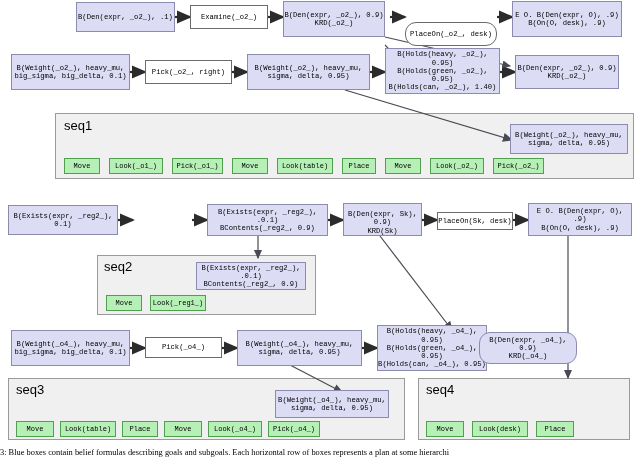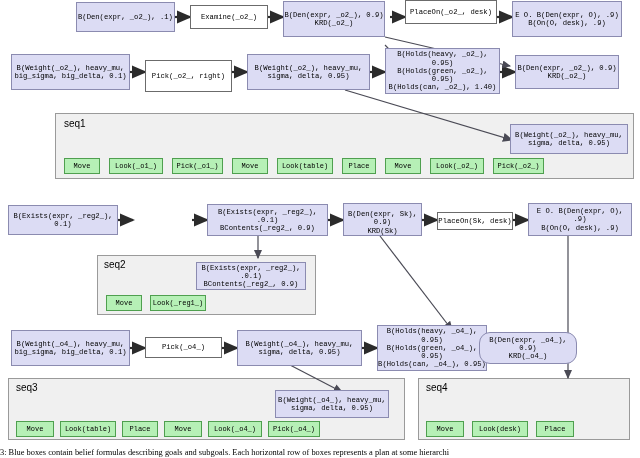--- a/index.html
+++ b/index.html
@@ -52,21 +52,21 @@
   }
   .seqbox{
     position:absolute;
     box-sizing:border-box;
     background:#f0f0f0;
     border:1px solid #9a9a9a;
     z-index:2;
   }
   .seqlabel{
     position:absolute;
-    font-size:10px;
+    font-size:13px;
     color:#000000;
     z-index:3;
   }
   .caption{
     position:absolute;
     left:0;
     width:640px;
     font-family:"Liberation Serif","DejaVu Serif",serif;
     font-size:8.4px;
     color:#000000;
@@ -144,39 +144,39 @@
     <div>
       <span class="nline">Examine(_o2_)</span>
     </div>
   </div>
   <div class="node belief" style="left:283px;top:1px;width:102px;height:36px;">
     <div>
       <span class="nline">B(Den(expr, _o2_), 0.9)</span>
       <span class="nline">KRD(_o2_)</span>
     </div>
   </div>
-  <div class="node action" style="left:405px;top:0;width:92px;height:24px;">
+  <div class="node action" style="left:405px;top:22px;width:92px;height:24px;border-radius:11px;">
     <div>
       <span class="nline">PlaceOn(_o2_, desk)</span>
     </div>
   </div>
   <div class="node belief" style="left:512px;top:1px;width:110px;height:36px;">
     <div>
       <span class="nline">E O. B(Den(expr, O), .9)</span>
       <span class="nline">B(On(O, desk), .9)</span>
     </div>
   </div>
 
   <div class="node belief" style="left:11px;top:54px;width:119px;height:36px;">
     <div>
       <span class="nline">B(Weight(_o2_), heavy_mu,</span>
       <span class="nline">big_sigma, big_delta, 0.1)</span>
     </div>
   </div>
-  <div class="node action" style="left:145px;top:60px;width:87px;height:32px;">
+  <div class="node action" style="left:145px;top:60px;width:87px;height:24px;">
     <div>
       <span class="nline">Pick(_o2_, right)</span>
     </div>
   </div>
   <div class="node belief" style="left:247px;top:54px;width:123px;height:36px;">
     <div>
       <span class="nline">B(Weight(_o2_), heavy_mu,</span>
       <span class="nline">sigma, delta, 0.95)</span>
     </div>
   </div>

